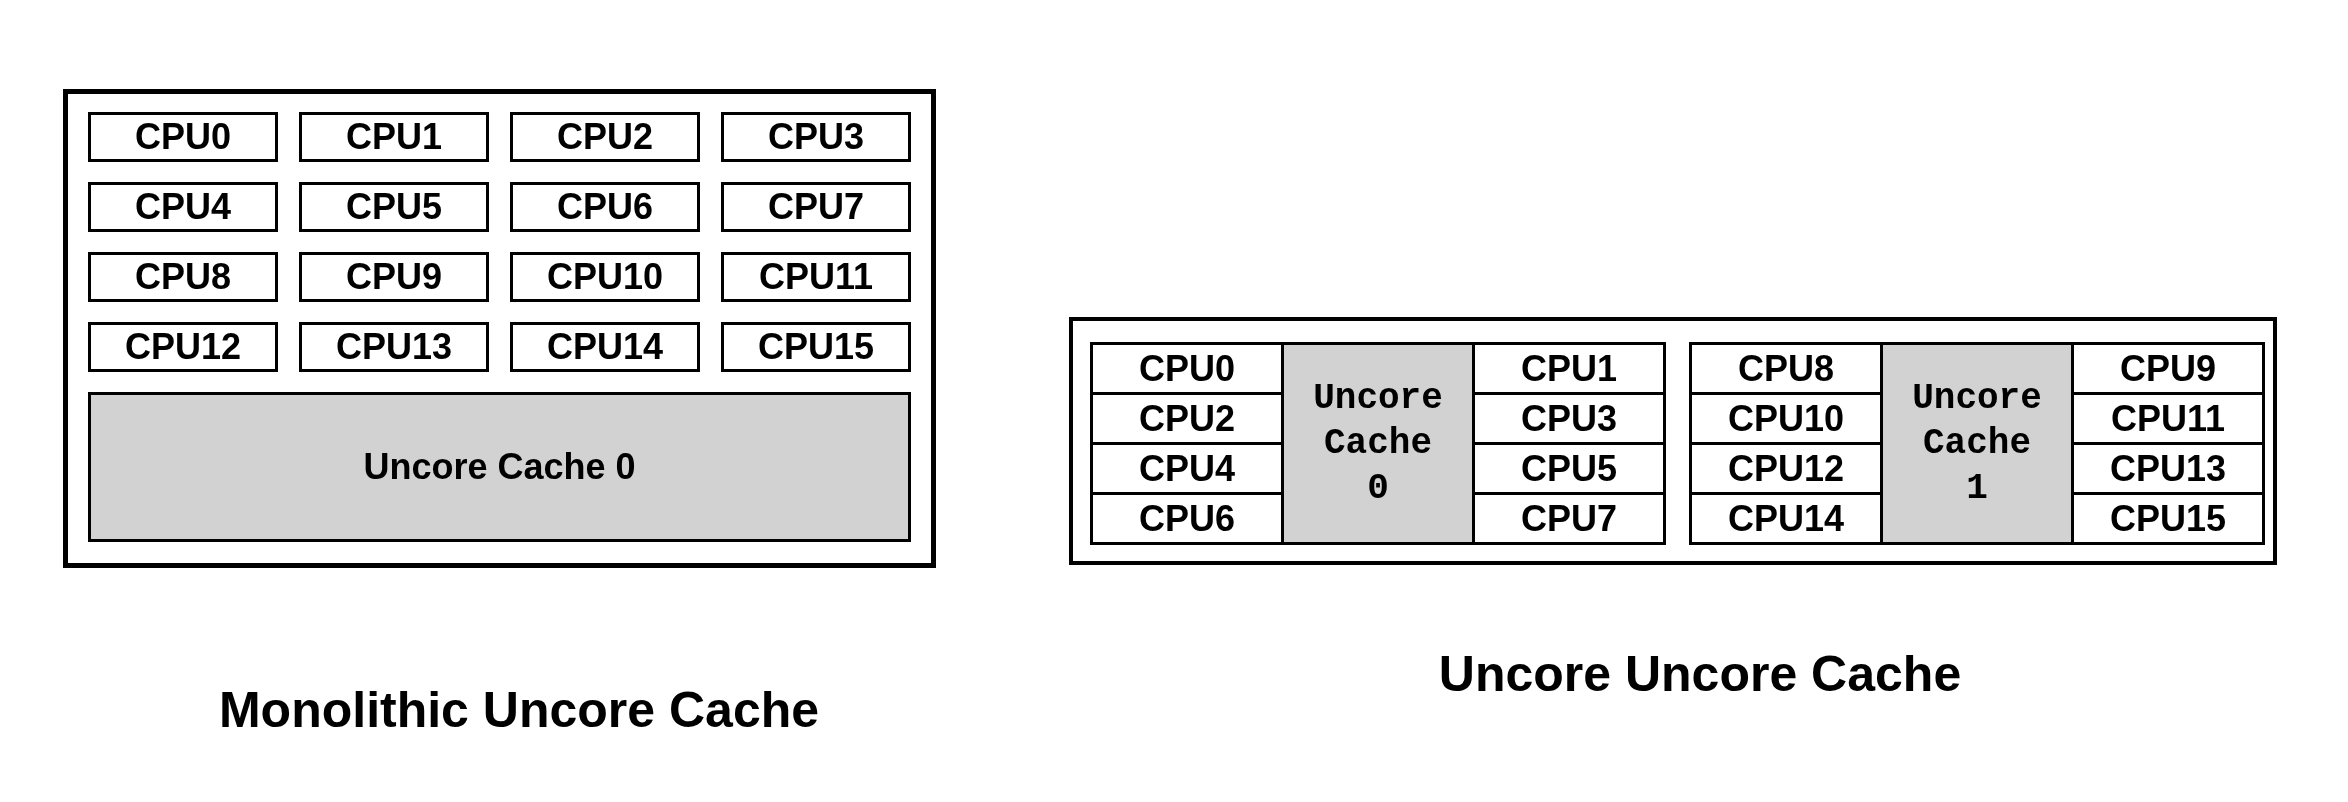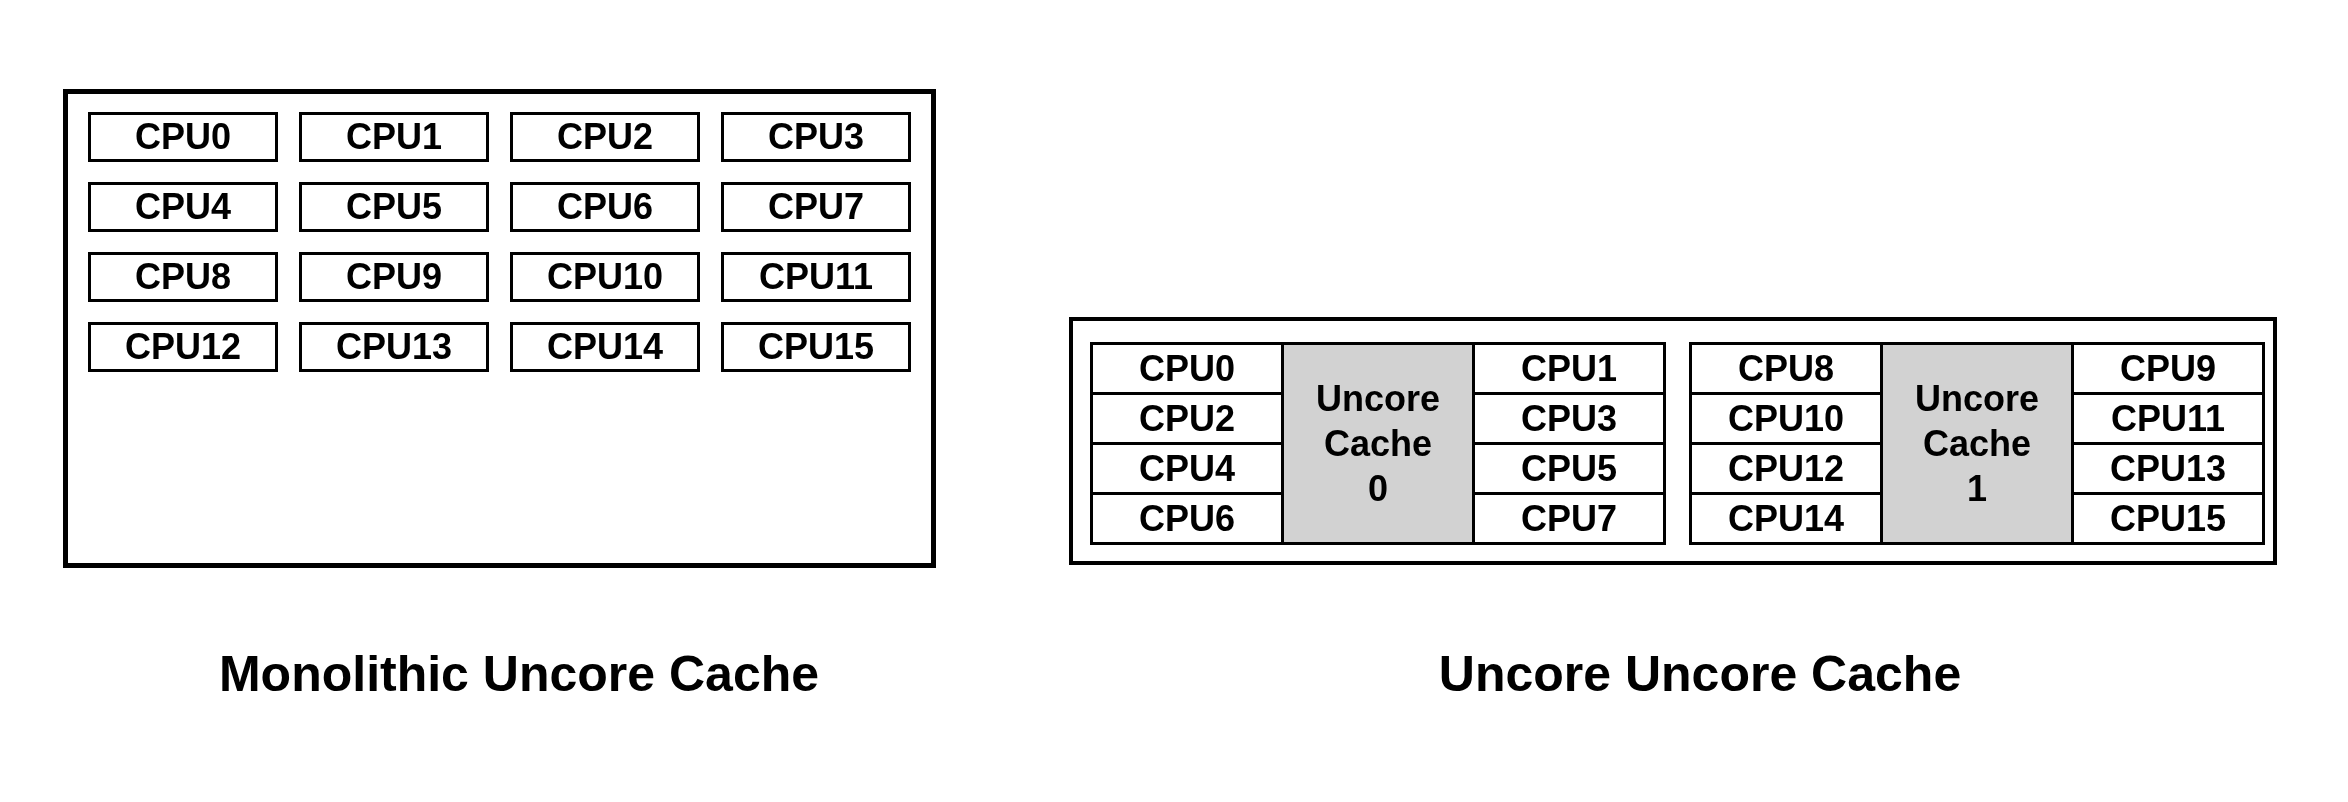--- a/index.html
+++ b/index.html
@@ -75,33 +75,33 @@
     text-align: center;
     vertical-align: middle;
     font-size: 36px;
     font-weight: 700;
     height: 50px;
     overflow: hidden;
     white-space: nowrap;
   }
   td.cpu-td { background: #ffffff; }
   td.cache-td { background: var(--cache-fill); }
-  .cache-line { display: block; line-height: 1.25; }
+  .cache-line { display: block; line-height: 1.25; font-family: Liberation Mono, monospace; }
 
   
   .caption {
     position: absolute;
     top: 649px;
     transform: translateX(-50%);
     font-size: 50px;
     font-weight: 700;
     line-height: 1;
     white-space: nowrap;
   }
-  .caption-left  { left: 519px; }
+  .caption-left  { left: 519px; margin-top: 36px; }
   .caption-right { left: 1700px; }
 </style>
 </head>
 <body>
 
 <div class="mono-box">
   <div class="mono-grid">
     <div class="cpu-cell">CPU0</div>
     <div class="cpu-cell">CPU1</div>
     <div class="cpu-cell">CPU2</div>
@@ -112,20 +112,21 @@
     <div class="cpu-cell">CPU7</div>
     <div class="cpu-cell">CPU8</div>
     <div class="cpu-cell">CPU9</div>
     <div class="cpu-cell">CPU10</div>
     <div class="cpu-cell">CPU11</div>
     <div class="cpu-cell">CPU12</div>
     <div class="cpu-cell">CPU13</div>
     <div class="cpu-cell">CPU14</div>
     <div class="cpu-cell">CPU15</div>
   </div>
+  <div class="mono-cache">Uncore Cache 0</div>
 </div>
 
 <div class="caption caption-left">Monolithic Uncore Cache</div>
 
 <div class="split-box">
 
   <table class="split-group">
     <colgroup>
         <col style="width:191px">
         <col style="width:191px">

